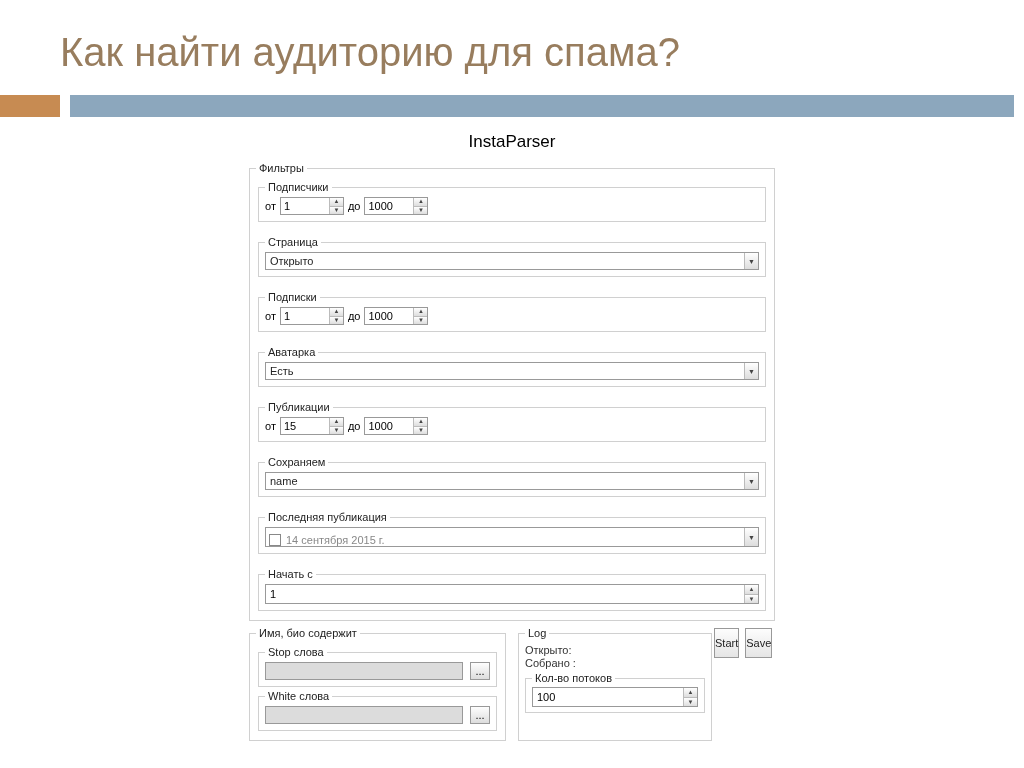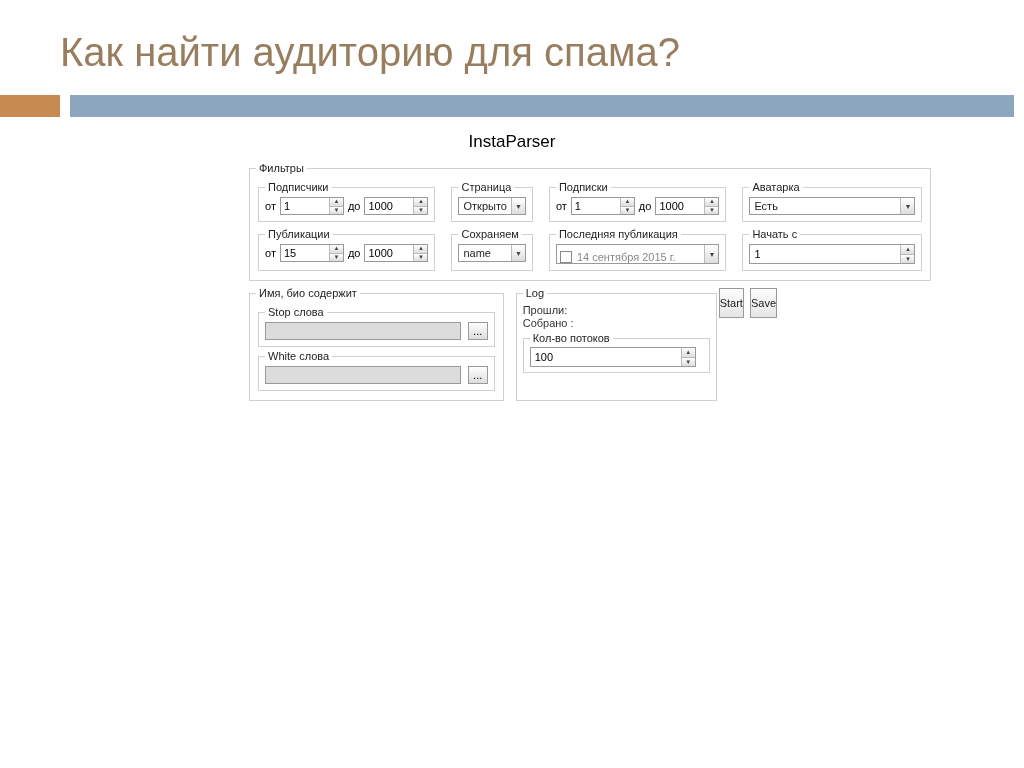--- a/index.html
+++ b/index.html
@@ -45,22 +45,22 @@
     margin: 3px 2px;
     padding: 4px 6px 6px 6px;
   }
   legend {
     font-size: 11px;
     color: #222;
     padding: 0 3px;
   }
   .filters {
     display: grid;
-    grid-template-columns: 1fr 1fr 1fr 1fr;
-    gap: 0 12px;
+    grid-template-columns: 1fr;
+    gap: 8px 12px;
   }
   .range-row, .row {
     display: flex;
     align-items: center;
     gap: 4px;
   }
   .range-row span { font-size: 11px; }
   .spin {
     display:flex;
     border: 1px solid #999;
@@ -133,21 +133,21 @@
   .grayinput {
     flex:1;height:18px;border:1px solid #999;background:#dcdcdc;
   }
   .dotbtn {
     width:20px;height:18px;
     border:1px solid #999;
     background:linear-gradient(#fefefe,#ddd);
     font-size:11px;display:flex;align-items:center;justify-content:center;
     margin-left:3px;
   }
-  .log fieldset { margin:3px 0; padding:3px 13px 5px 6px;}
+  .log fieldset { margin:3px 0; padding:3px 6px 5px 6px;}
   .log .line { font-size:11px; color:#333; margin:1px 0;}
   .btnrow {
     display:flex;gap:6px;margin-top:4px;
   }
   .winbtn {
     flex:1;height:30px;
     border:1px solid #999;
     background:linear-gradient(#fdfdfd,#e5e5e5);
     display:flex;align-items:center;justify-content:center;
     font-size:11px;color:#222;
@@ -310,21 +310,21 @@
             <div class="grayinput"></div>
             <div class="dotbtn">...</div>
           </div>
         </fieldset>
       </fieldset>
     </div>
 
     <div class="bottom-right">
       <fieldset class="log">
         <legend>Log</legend>
-        <div class="line">Прошли:</div>
+        <div class="line">Открыто:</div>
         <div class="line">Собрано :</div>
         <fieldset>
           <legend>Кол-во потоков</legend>
           <div class="wide-spin">
             <input value="100" style="">
             <div class="btns">
                 <div>▲</div>
                 <div>▼</div>
               </div>
           </div>

